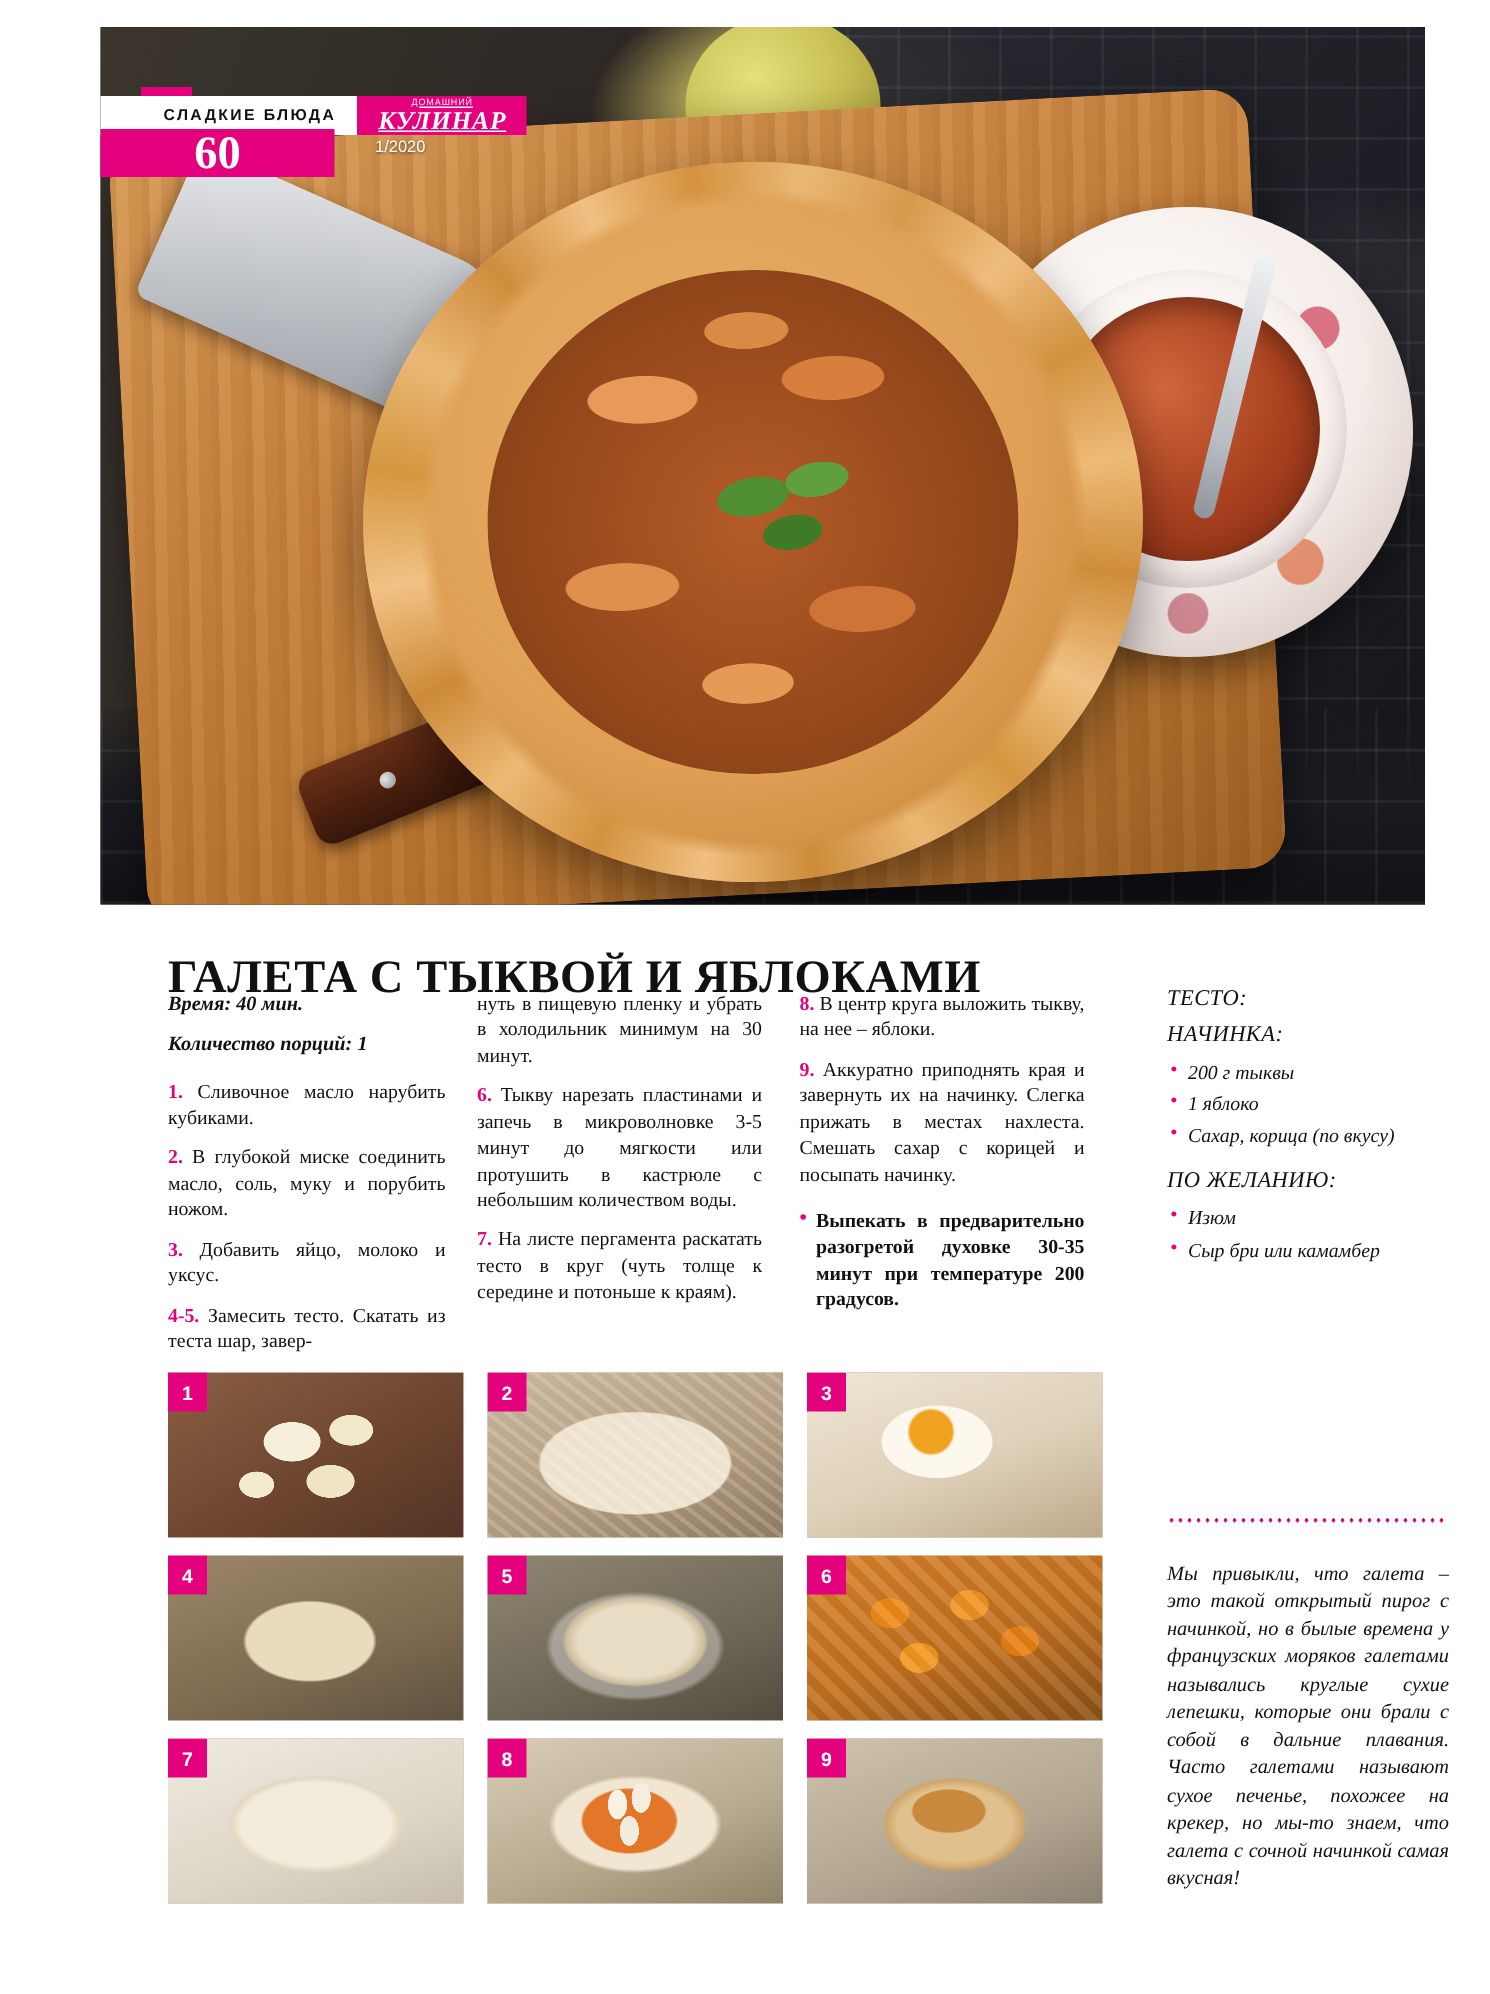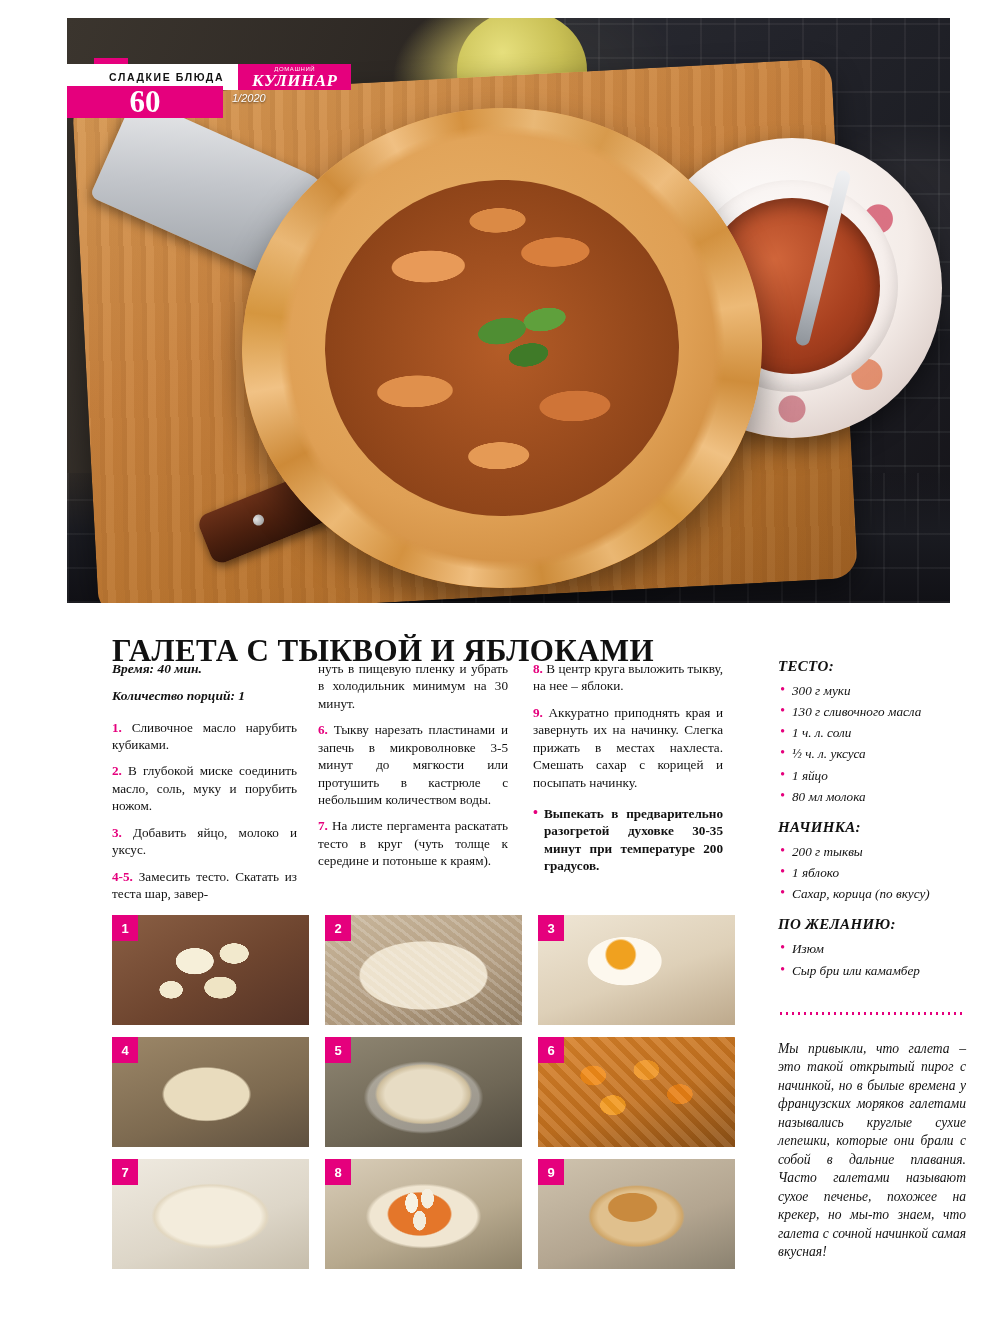--- a/index.html
+++ b/index.html
@@ -224,20 +224,21 @@
   }
   .ribbon-logo {
     background: #e5007d;
     color: #fff;
     padding: 0 14px;
     display: flex;
     flex-direction: column;
     justify-content: center;
     align-items: center;
     line-height: 1;
+    text-decoration: underline;
   }
   .ribbon-logo-small {
     font-family: "Liberation Sans", sans-serif;
     font-size: 6px;
     letter-spacing: .6px;
     opacity: .95;
   }
   .ribbon-logo-main {
     font-family: "Liberation Serif", serif;
     font-style: italic;
@@ -256,28 +257,27 @@
     display: flex;
     align-items: center;
     justify-content: center;
     font-family: "Liberation Serif", serif;
     font-size: 31px;
     font-weight: bold;
     z-index: 6;
   }
   .issue {
     position: absolute;
-    left: 220px;
+    left: 238px;
     top: 92px;
     color: #fff;
     font-family: "Liberation Sans", sans-serif;
     font-size: 11px;
     z-index: 6;
     text-shadow: 0 1px 2px rgba(0,0,0,.6);
-    font-style: italic;
   }
   .ribbon-tab {
     position: absolute;
     left: 82px;
     top: 58px;
     width: 34px;
     height: 56px;
     background: #e5007d;
     z-index: 5;
     clip-path: polygon(0 0, 100% 0, 100% 100%, 50% 84%, 0 100%);
@@ -318,21 +318,21 @@
     left: 0; top: -1px;
     color: #e5007d;
     font-size: 14px;
   }
 
   
   .side { position: absolute; left: 766px; width: 185px; }
   .side-head {
     font-family: "Liberation Serif", serif;
     font-style: italic;
-    font-weight: bold;
+    font-weight: normal;
     font-size: 15px;
     letter-spacing: .3px;
     margin-bottom: 7px;
     color: #111;
   }
   .side ul { list-style: none; margin: 0 0 14px 0; padding: 0; }
   .side li {
     position: relative;
     padding-left: 14px;
     font-style: italic;
@@ -502,28 +502,20 @@
   </div>
 
   <div class="col" id="col3">
     <p><span class="num">8.</span><span> В центр круга выложить тыкву, на нее – яблоки.</span></p>
     <p><span class="num">9.</span><span> Аккуратно приподнять края и завернуть их на начинку. Слегка прижать в местах нахлеста. Смешать сахар с корицей и посыпать начинку.</span></p>
     <p class="bullet-para" style="margin-top:14px;font-weight:bold;">Выпекать в предварительно разогретой духовке 30-35 минут при температуре 200 градусов.</p>
   </div>
 
   <div class="side" id="side-testo">
     <div class="side-head">ТЕСТО:</div>
-    <ul>
-      <li>300 г муки</li>
-      <li>130 г сливочного масла</li>
-      <li>1 ч. л. соли</li>
-      <li>½ ч. л. уксуса</li>
-      <li>1 яйцо</li>
-      <li>80 мл молока</li>
-    </ul>
     <div class="side-head">НАЧИНКА:</div>
     <ul>
       <li>200 г тыквы</li>
       <li>1 яблоко</li>
       <li>Сахар, корица (по вкусу)</li>
     </ul>
     <div class="side-head">ПО ЖЕЛАНИЮ:</div>
     <ul>
       <li>Изюм</li>
       <li>Сыр бри или камамбер</li>

